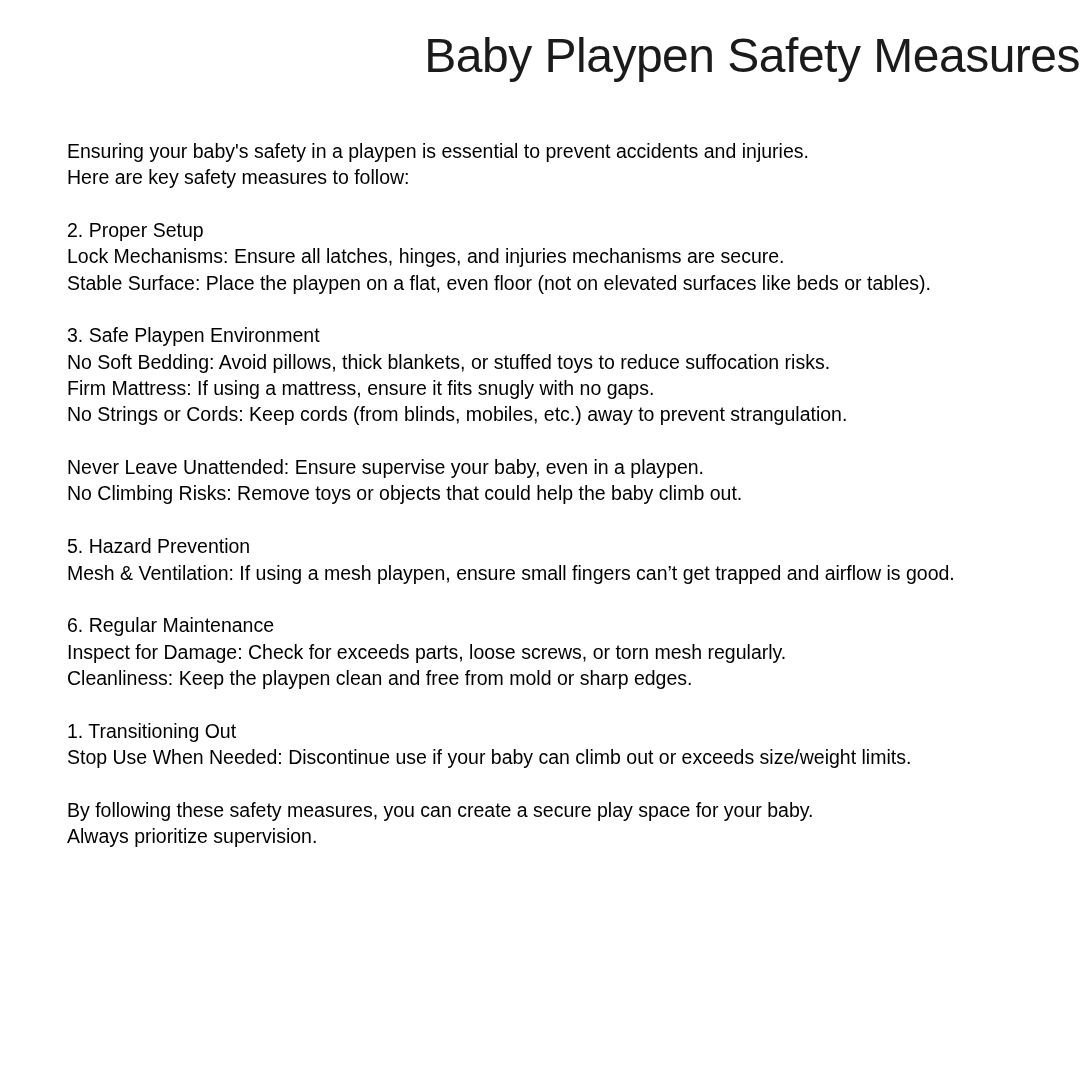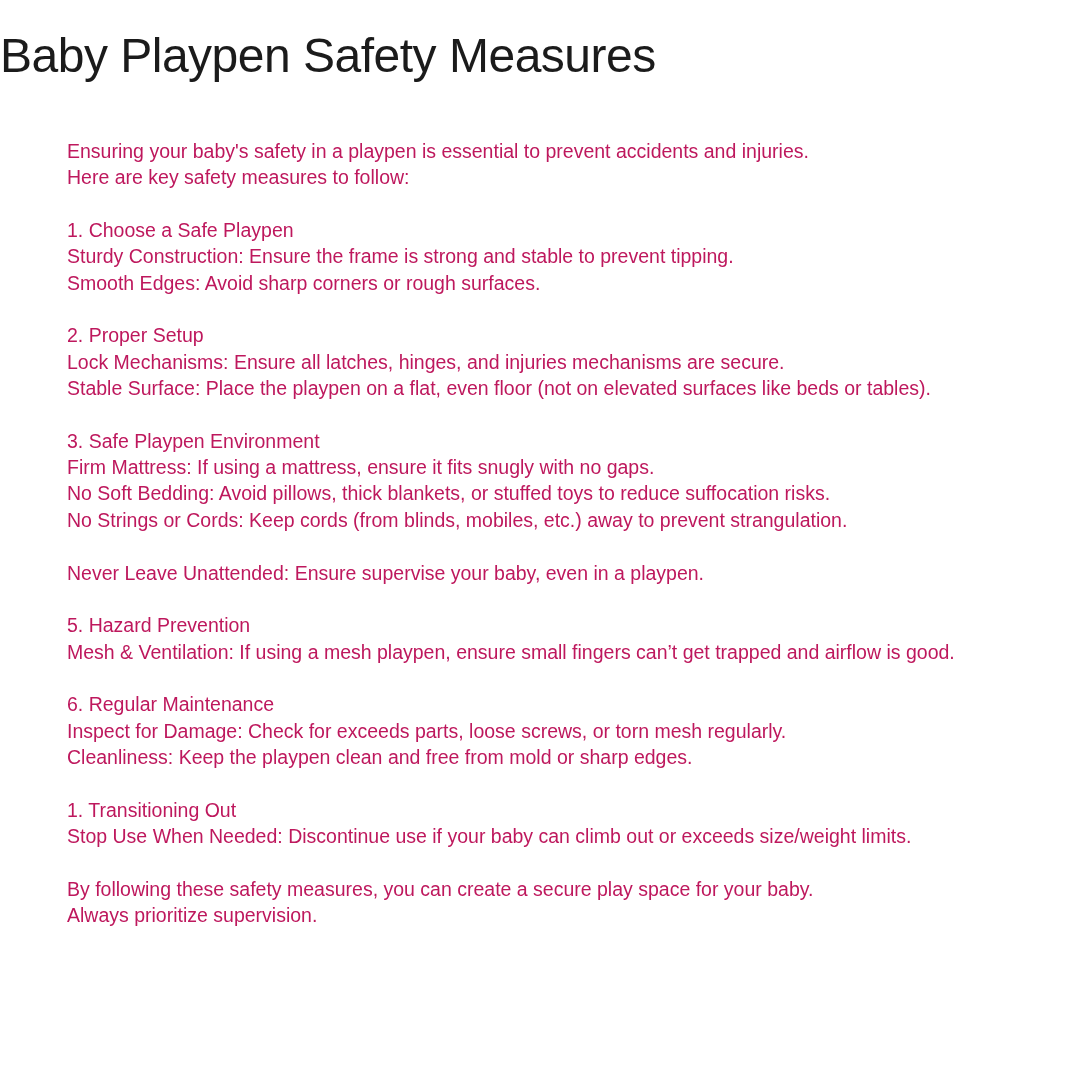--- a/index.html
+++ b/index.html
@@ -16,29 +16,29 @@
     color: #212121;
     overflow: hidden;
     box-sizing: border-box;
   }
   .title {
     margin: 28px 0 0 0;
     font-size: 48px;
     line-height: 55px;
     font-weight: 400;
     letter-spacing: -0.5px;
-    text-align: left;
+    text-align: right;
     color: #1b1b1b;
   }
   .content {
     padding: 55px 60px 0 67px;
     font-size: 19.5px;
     line-height: 26.35px;
     font-weight: 400;
-    color: #be185d;
+    color: #000000;
   }
   .block {
     margin: 0 0 26.35px 0;
   }
   .line {
     white-space: nowrap;
   }
 </style>
 </head>
 <body>
@@ -47,41 +47,37 @@
 
   <h1 class="title">Baby Playpen Safety Measures</h1>
 
   <div class="content">
 
     <div class="block">
       <div class="line">Ensuring your baby's safety in a playpen is essential to prevent accidents and injuries.</div>
       <div class="line">Here are key safety measures to follow:</div>
     </div>
 
-    <div class="block">
-      <div class="line heading">1. Choose a Safe Playpen</div>
-      <div class="line">Sturdy Construction: Ensure the frame is strong and stable to prevent tipping.</div>
-      <div class="line">Smooth Edges: Avoid sharp corners or rough surfaces.</div>
-    </div>
 
     <div class="block">
       <div class="line heading">2. Proper Setup</div>
       <div class="line">Lock Mechanisms: Ensure all latches, hinges, and injuries mechanisms are secure.</div>
       <div class="line">Stable Surface: Place the playpen on a flat, even floor (not on elevated surfaces like beds or tables).</div>
     </div>
 
     <div class="block">
       <div class="line heading">3. Safe Playpen Environment</div>
+      <div class="line">No Soft Bedding: Avoid pillows, thick blankets, or stuffed toys to reduce suffocation risks.</div>
       <div class="line">Firm Mattress: If using a mattress, ensure it fits snugly with no gaps.</div>
-      <div class="line">No Soft Bedding: Avoid pillows, thick blankets, or stuffed toys to reduce suffocation risks.</div>
       <div class="line">No Strings or Cords: Keep cords (from blinds, mobiles, etc.) away to prevent strangulation.</div>
     </div>
 
     <div class="block">
       <div class="line">Never Leave Unattended: Ensure supervise your baby, even in a playpen.</div>
+      <div class="line">No Climbing Risks: Remove toys or objects that could help the baby climb out.</div>
     </div>
 
     <div class="block">
       <div class="line heading">5. Hazard Prevention</div>
       <div class="line">Mesh &amp; Ventilation: If using a mesh playpen, ensure small fingers can’t get trapped and airflow is good.</div>
     </div>
 
     <div class="block">
       <div class="line heading">6. Regular Maintenance</div>
       <div class="line">Inspect for Damage: Check for exceeds parts, loose screws, or torn mesh regularly.</div>

